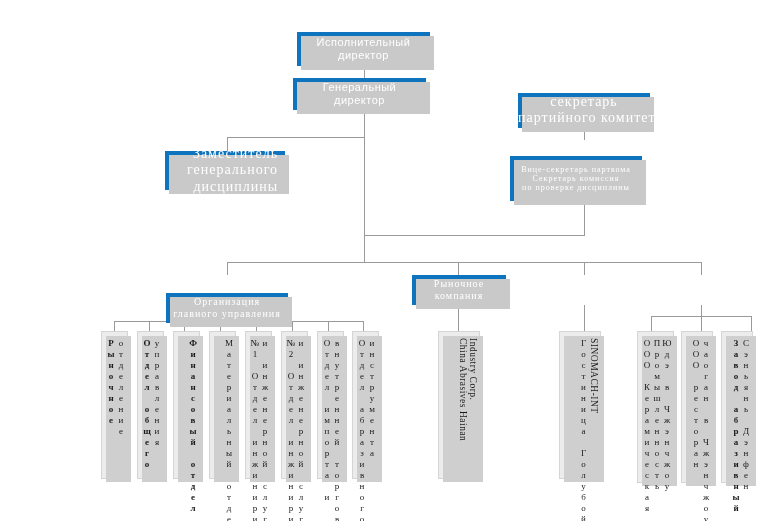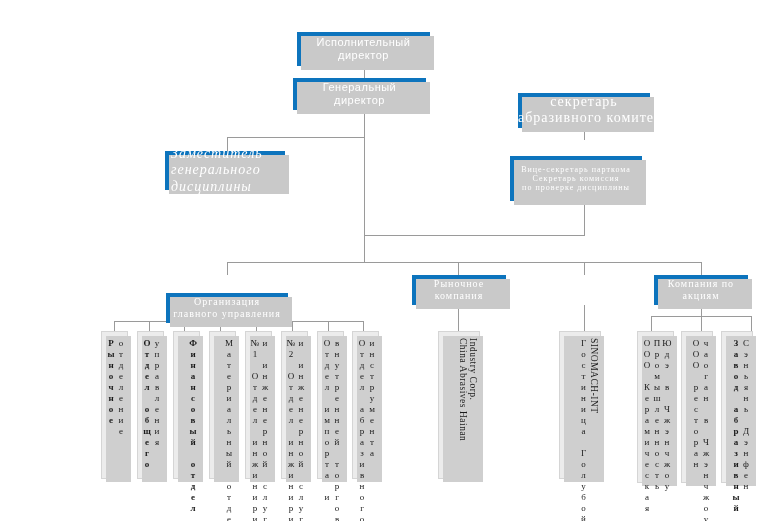--- a/index.html
+++ b/index.html
@@ -36,21 +36,21 @@
     z-index:-1;
   }
   .bx .txt{
     position:absolute;
     left:0;top:50%;
     transform:translateY(-50%);
     width:100%;
     white-space:nowrap;
   }
   .ctr .txt{text-align:center;}
-  .lft .txt{text-align:left;padding-left:6px;width:auto;white-space:normal;font-style:italic;}
+  .lft .txt{text-align:right;padding-left:22px;width:auto;white-space:normal;}
   .ovf .txt{overflow:visible;}
 
   .f11{font-size:11px;}
   .f10{font-size:10px;}
   .f9{font-size:14px;}
   .f8{font-size:8px;margin-top:16px;}
   .sans{font-family:"Liberation Sans", sans-serif;letter-spacing:0.5px;}
 
   
   .leaf{
@@ -158,21 +158,21 @@
     <span class="txt">
       <span>Заместитель</span><br>
       <span>генерального</span><br>
       <span>дисциплины</span>
     </span>
   </div>
 
   <div class="bx ctr ovf f9" style="left:518px;top:93px;width:132px;height:35px;">
     <span class="txt">
       <span>секретарь</span><br>
-      <span>абразивного комитета</span>
+      <span>партийного комитета</span>
     </span>
   </div>
 
   <div class="bx ctr ovf f8" style="left:510px;top:140px;width:132px;height:45px;">
     <span class="txt">
       <span>Вице-секретарь парткома</span><br>
       <span>Секретарь комиссия</span><br>
       <span>по проверке дисциплины</span>
     </span>
   </div>
@@ -185,26 +185,20 @@
   </div>
 
   <div class="bx ctr f10" style="left:412px;top:275px;width:94px;height:30px;">
     <span class="txt">
       <span>Рыночное</span><br>
       <span>компания</span>
     </span>
   </div>
 
 
-  <div class="bx ctr f10" style="left:654px;top:275px;width:94px;height:30px;">
-    <span class="txt">
-      <span>Компания по</span><br>
-      <span>акциям</span>
-    </span>
-  </div>
 
   <div class="leaf" style="left:101px;top:331px;width:27px;height:148px;">
     <div class="vwrap">
       <div class="vcol b">Рыночное</div>
       <div class="vcol">отделение</div>
     </div>
   </div>
 
   <div class="leaf" style="left:137px;top:331px;width:27px;height:148px;">
     <div class="vwrap">

